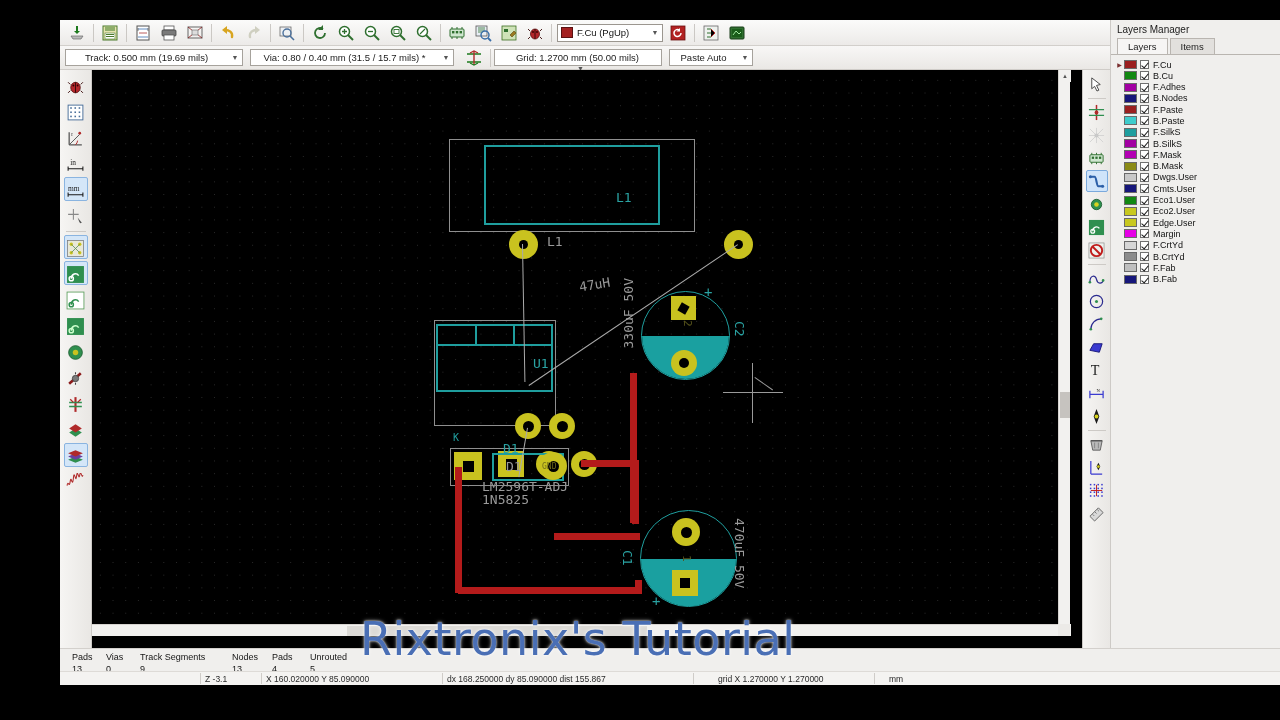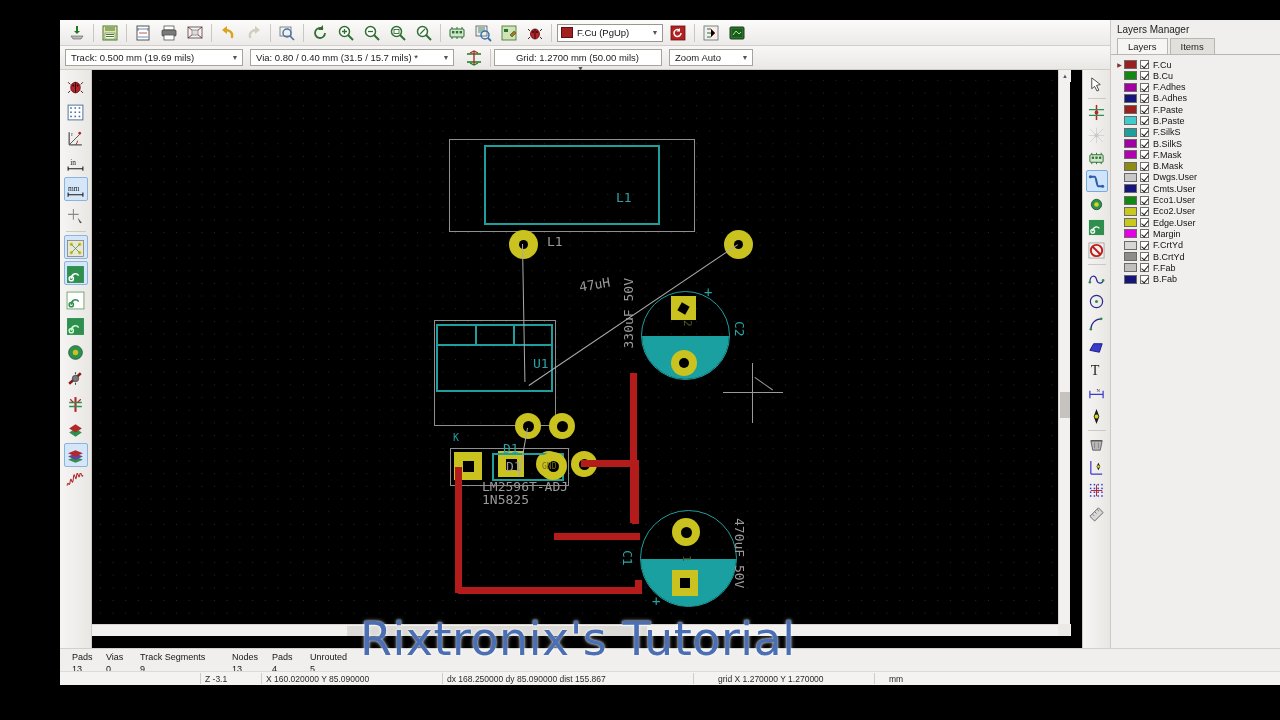--- a/index.html
+++ b/index.html
@@ -53,21 +53,21 @@
   .combo {
     height: 17px;
     background: #fff;
     border: 1px solid #a6a29c;
     display: flex; align-items: center;
     font-size: 9.5px; color: #1a1a1a;
     padding: 0 0 0 5px;
     margin-right: 7px;
     white-space: nowrap;
   }
-  .combo .cval { flex: 1; padding-right: 6px; line-height: 15px; }
+  .combo .cval { flex: 1; padding-right: 6px; line-height: 15px; text-align: center; }
   .combo .arrow {
     width: 14px; height: 15px;
     display: flex; align-items: center; justify-content: center;
     color: #555; font-size: 7px;
   }
   .combo-track { width: 178px; }
   .combo-via   { width: 204px; }
   .combo-grid  { width: 168px; flex-direction: column; }
   .combo-zoom  { width: 84px; }
 
@@ -447,21 +447,21 @@
         <path d="M5 4l4-2 4 2" stroke="#b02a2a" stroke-width="1.2" fill="none"></path>
         <path d="M5 14l4 2 4-2" stroke="#1d7a1d" stroke-width="1.2" fill="none"></path>
       </svg>
     </div>
     <div class="tsep"></div>
     <div class="combo combo-grid">
       <span class="cval">Grid: 1.2700 mm (50.00 mils)</span>
       <span class="arrow">▼</span>
     </div>
     <div class="combo combo-zoom">
-      <span class="cval">Zoom Auto</span>
+      <span class="cval">Paste Auto</span>
       <span class="arrow">▼</span>
     </div>
   </div>
 
   <div class="toolbar-left">
     <div class="ltbtn" title="Show DRC errors">
       <svg width="19" height="19" viewBox="0 0 18 18">
         <ellipse cx="9" cy="10" rx="4.5" ry="5" fill="#b3252a" stroke="#5a1111" stroke-width="0.8"></ellipse>
         <path d="M9 5v10" stroke="#3a0a0a" stroke-width="1"></path>
         <circle cx="7" cy="8" r="0.9" fill="#300"></circle>
@@ -883,21 +883,21 @@
         <div class="lp-row">
           <span class="lp-caret"></span>
           <span class="lp-color" style="background: rgb(162, 0, 162);"></span>
           <span class="lp-check"></span>
           <span>F.Adhes</span>
         </div>
         <div class="lp-row">
           <span class="lp-caret"></span>
           <span class="lp-color" style="background: rgb(22, 22, 122);"></span>
           <span class="lp-check"></span>
-          <span>B.Adhes</span>
+          <span>B.Nodes</span>
         </div>
         <div class="lp-row">
           <span class="lp-caret"></span>
           <span class="lp-color" style="background: rgb(154, 31, 31);"></span>
           <span class="lp-check"></span>
           <span>F.Paste</span>
         </div>
         <div class="lp-row">
           <span class="lp-caret"></span>
           <span class="lp-color" style="background: rgb(62, 204, 204);"></span>

